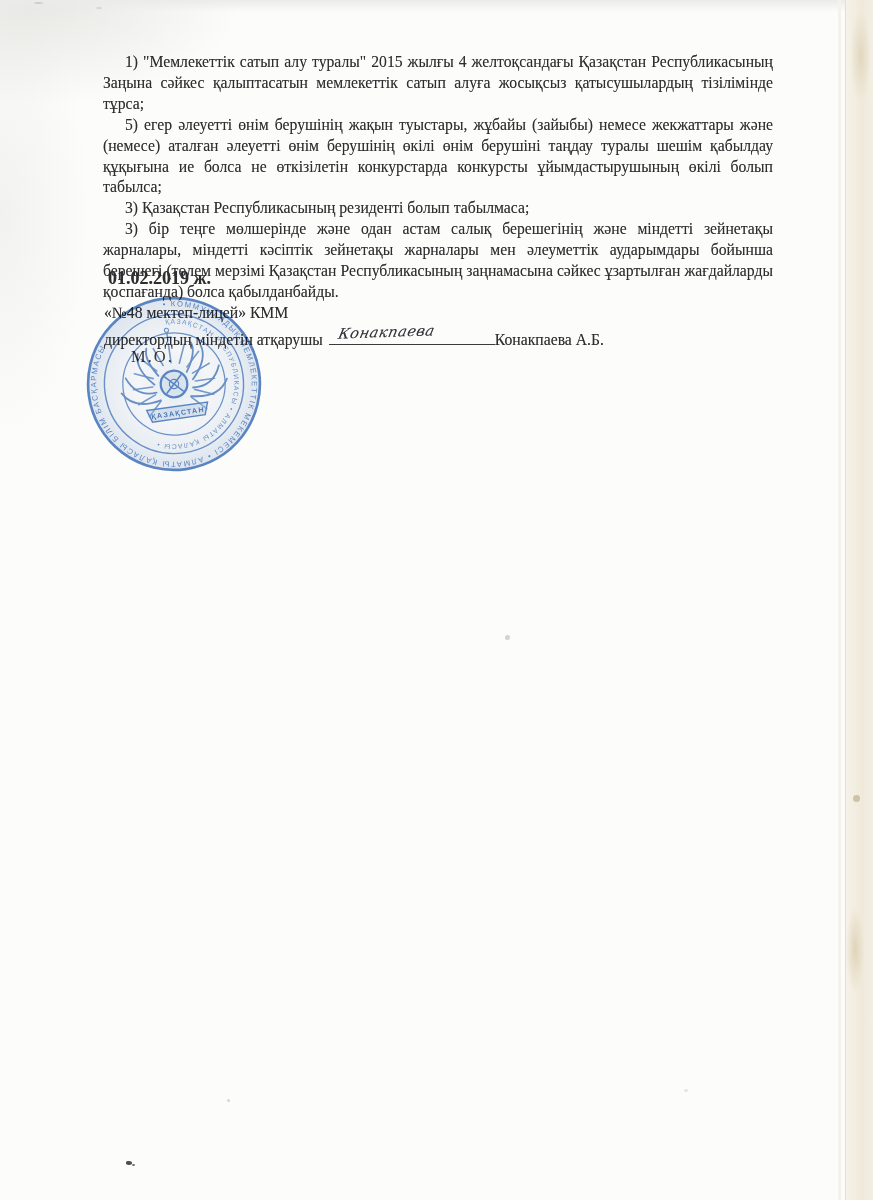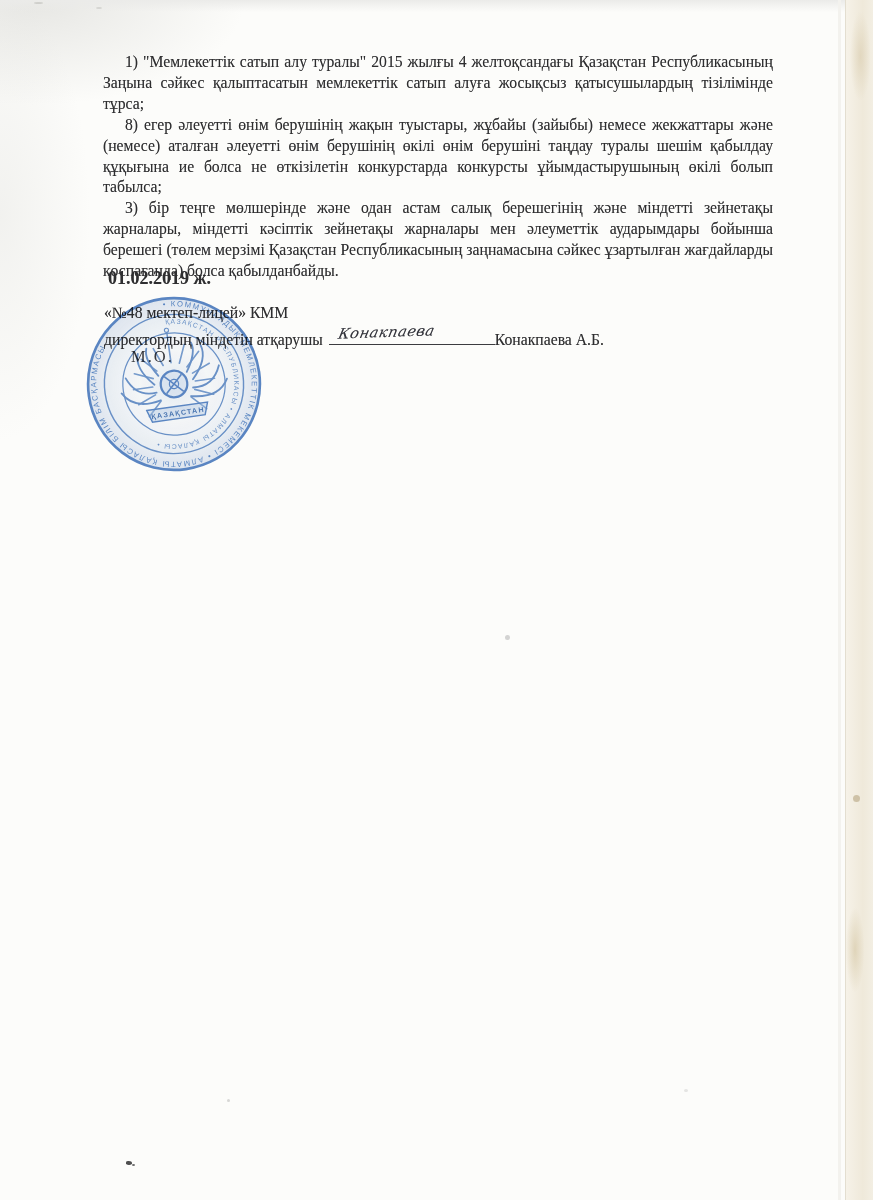--- a/index.html
+++ b/index.html
@@ -72,21 +72,22 @@
   <div class="speck sp1"></div>
   <div class="speck sp1b"></div>
   <div class="speck sp2"></div>
   <div class="speck sp3"></div>
   <div class="speck sp4"></div>
   <div class="speck sp5"></div>
   <div class="speck sp6"></div>
 
   <div class="doc-text">
     <p>1) "Мемлекеттік сатып алу туралы" 2015 жылғы 4 желтоқсандағы Қазақстан Республикасының Заңына сәйкес қалыптасатын мемлекеттік сатып алуға жосықсыз қатысушылардың тізілімінде тұрса;</p>
-    <p>8) егер әлеуетті өнім берушінің жақын туыстары, жұбайы (зайыбы) немесе жекжаттары және (немесе) аталған әлеуетті өнім берушінің өкілі өнім берушіні таңдау туралы шешім қабылдау құқығына ие болса не өткізілетін конкурстарда конкурсты ұйымдастырушының өкілі болып табылса;</p>
+    <p>5) егер әлеуетті өнім берушінің жақын туыстары, жұбайы (зайыбы) немесе жекжаттары және (немесе) аталған әлеуетті өнім берушінің өкілі өнім берушіні таңдау туралы шешім қабылдау құқығына ие болса не өткізілетін конкурстарда конкурсты ұйымдастырушының өкілі болып табылса;</p>
+    <p>3) Қазақстан Республикасының резиденті болып табылмаса;</p>
     <p>3) бір теңге мөлшерінде және одан астам салық берешегінің және міндетті зейнетақы жарналары, міндетті кәсіптік зейнетақы жарналары мен әлеуметтік аударымдары бойынша берешегі (төлем мерзімі Қазақстан Республикасының заңнамасына сәйкес ұзартылған жағдайларды қоспағанда) болса қабылданбайды.</p>
   </div>
 
   <div class="date-line">01.02.2019 ж.</div>
   <div class="org-line">«№48 мектеп-лицей» КММ</div>
 
   <div class="sig-row">
     <span>директордың міндетін атқарушы</span><span class="sig-underline"><span class="handwriting">Конакпаева</span></span><span>Конакпаева А.Б.</span>
   </div>
 

